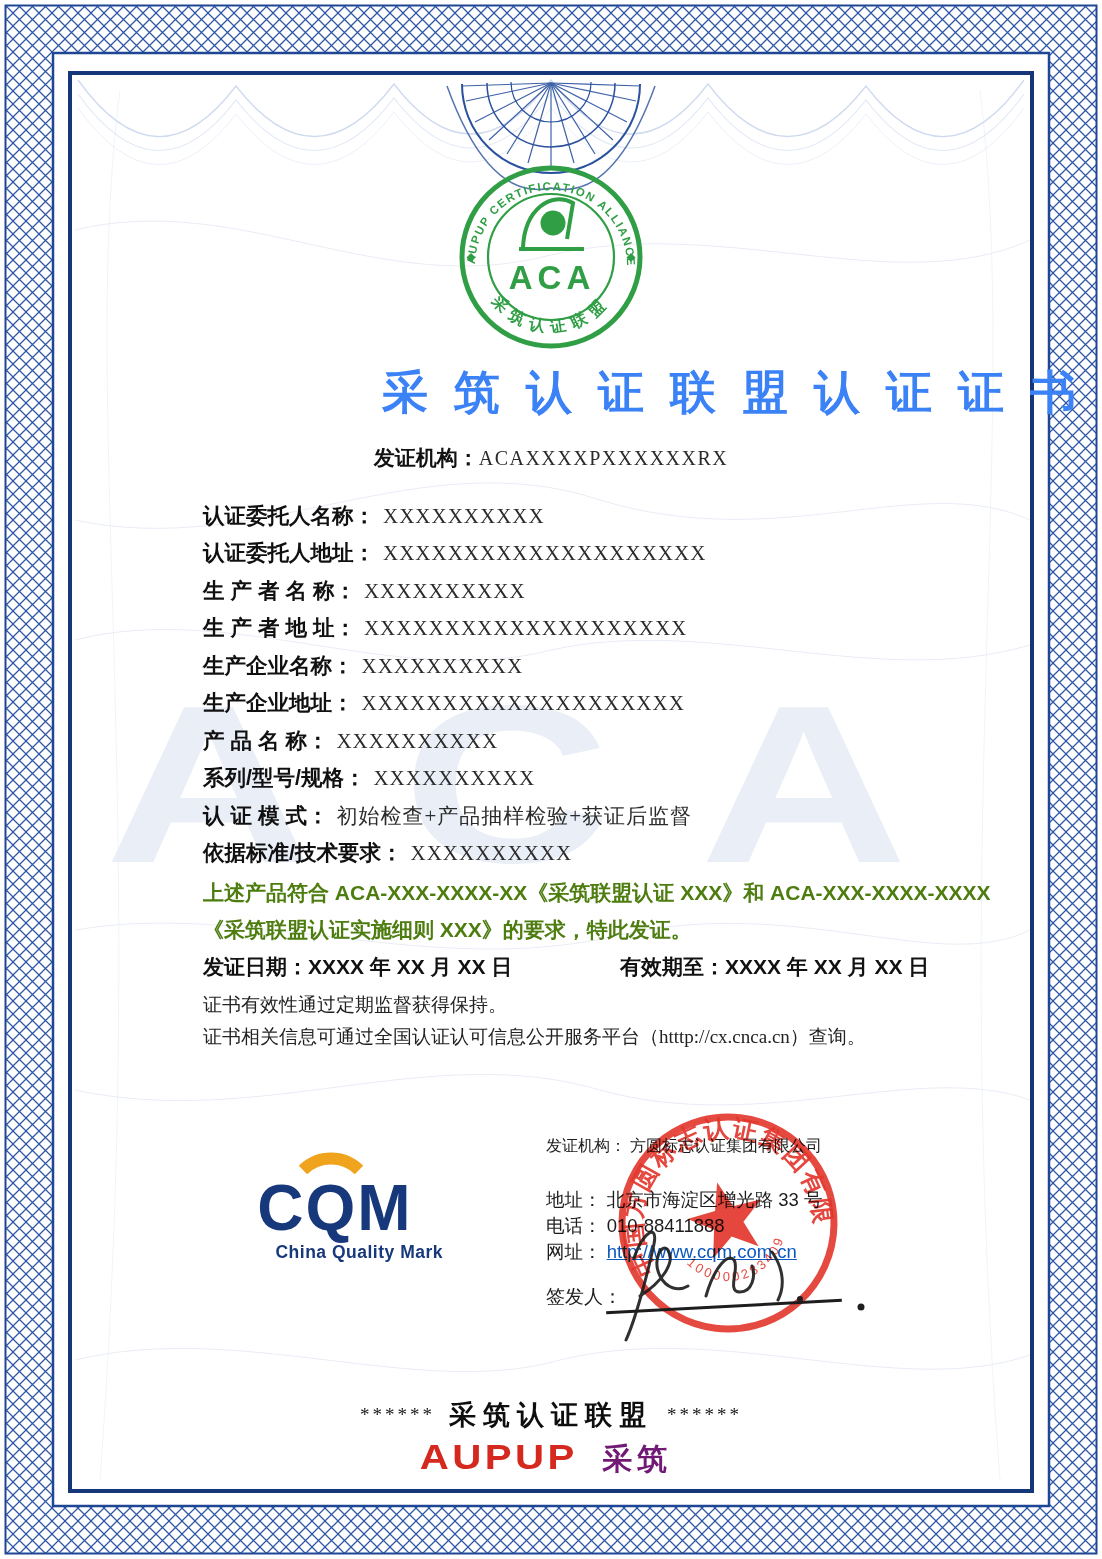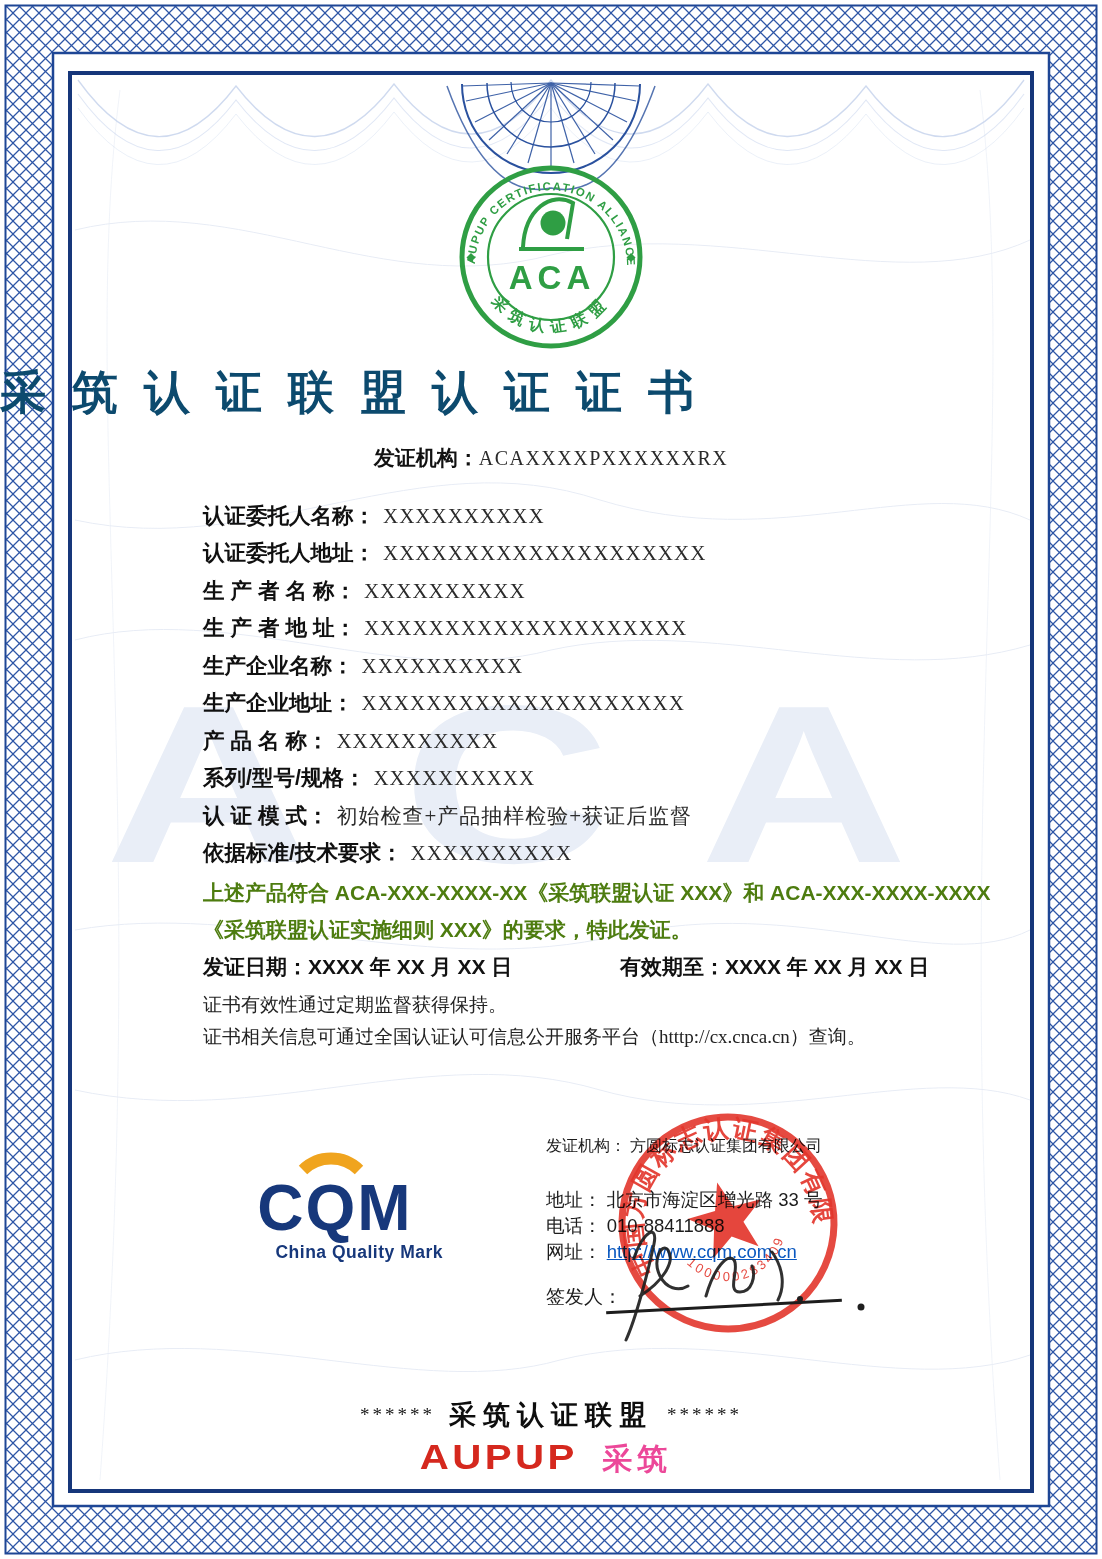--- a/index.html
+++ b/index.html
@@ -6,23 +6,23 @@
   .page{position:relative;width:1102px;height:1559px;background:#ffffff;overflow:hidden;
         font-family:"Liberation Sans","DejaVu Sans",sans-serif;color:#111;}
   .abs{position:absolute;}
   svg{display:block;}
   svg text{font-family:"Liberation Sans","DejaVu Sans",sans-serif;}
 
   .decor{position:absolute;left:0;top:0;z-index:0;}
 
   .logo-box{left:455px;top:163px;width:192px;height:190px;z-index:1;}
 
-  .cert-title{left:0;top:362px;width:100%;text-align:left;z-index:1;
+  .cert-title{left:0;top:362px;width:100%;text-align:right;z-index:1;
     font-family:Liberation Mono, monospace;font-weight:700;font-size:46px;
-    letter-spacing:26px;color:#0c4a6e;white-space:nowrap;}
+    letter-spacing:26px;color:#3b82f6;white-space:nowrap;}
   .certno-line{left:0;top:444px;width:100%;text-align:center;z-index:1;white-space:nowrap;}
   .certno-label{font-family:"Liberation Serif","DejaVu Serif",serif;font-weight:700;font-size:21px;}
   .certno-value{font-family:"Liberation Serif","DejaVu Serif",serif;font-size:20px;letter-spacing:1.5px;color:#2a2a2a;margin-top:36px;}
 
   .field-row{left:203px;z-index:1;white-space:nowrap;}
   .flabel{font-weight:700;font-size:21.5px;color:#101010;}
   .fvalue{font-family:"Liberation Serif","DejaVu Serif",serif;font-size:21px;color:#2b2b2b;letter-spacing:1px;margin-left:8px;text-align:center;}
 
   .statement{left:203px;top:874px;width:818px;z-index:1;font-weight:700;font-size:21px;
     line-height:37px;color:#4d7c0f;}
@@ -44,21 +44,21 @@
   .seal-box{left:597px;top:1100px;width:265px;height:255px;z-index:2;mix-blend-mode:multiply;opacity:.92;}
   .sig-box{left:0;top:0;z-index:3;pointer-events:none;}
 
   .footer-alliance{left:0;top:1397px;width:100%;z-index:1;text-align:center;white-space:nowrap;
     font-family:"Liberation Serif","DejaVu Serif",serif;color:#0e0e0e;}
   .footer-stars{font-size:19px;letter-spacing:3px;color:#1a1a1a;vertical-align:3px;}
   .footer-alliance-text{font-size:27px;font-weight:700;letter-spacing:7px;margin:0 14px;}
   .brand-row{left:0;top:1437px;width:100%;z-index:1;text-align:center;white-space:nowrap;}
   .brand-en{display:inline-block;font-weight:800;font-size:35px;color:#d5281e;letter-spacing:3px;
     transform:scaleX(1.15);transform-origin:center;}
-  .brand-cn{display:inline-block;font-weight:700;font-size:30px;color:#ec4899;letter-spacing:5px;margin-left:35px;}
+  .brand-cn{display:inline-block;font-weight:700;font-size:30px;color:#701a75;letter-spacing:5px;margin-left:35px;}
 </style>
 </head>
 <body>
 
 <div class="page">
 
   <svg class="decor" width="1102" height="1559" viewBox="0 0 1102 1559">
     <defs>
       <pattern id="lat" width="13" height="13" patternUnits="userSpaceOnUse">
         <path d="M0 0 L13 13 M13 0 L0 13" stroke="#2e56a6" stroke-width="1.25" fill="none"></path>

